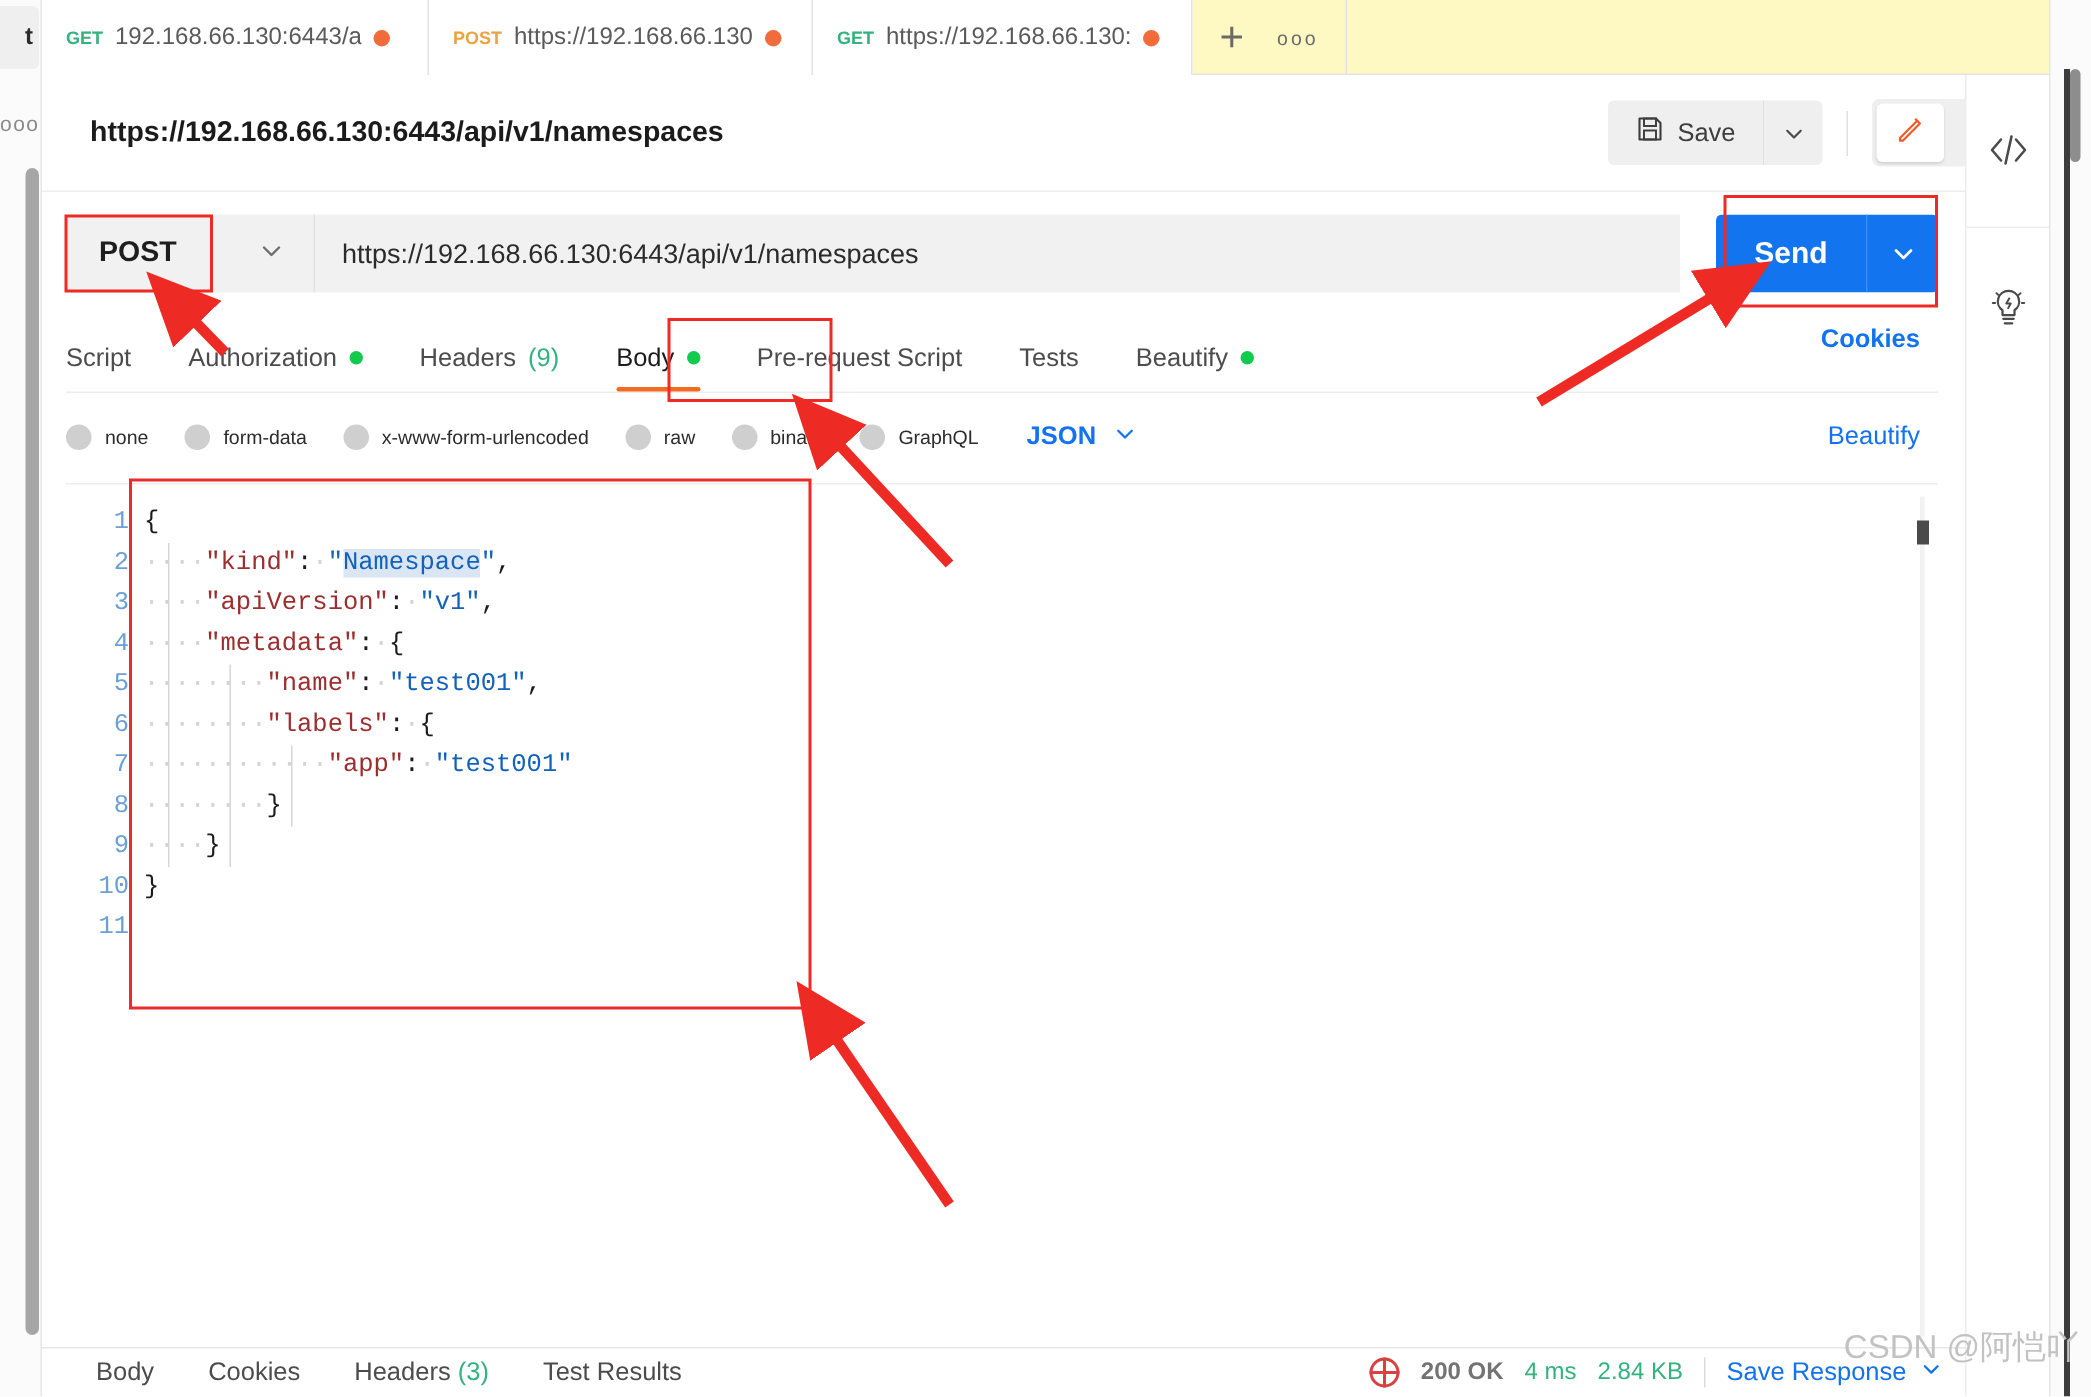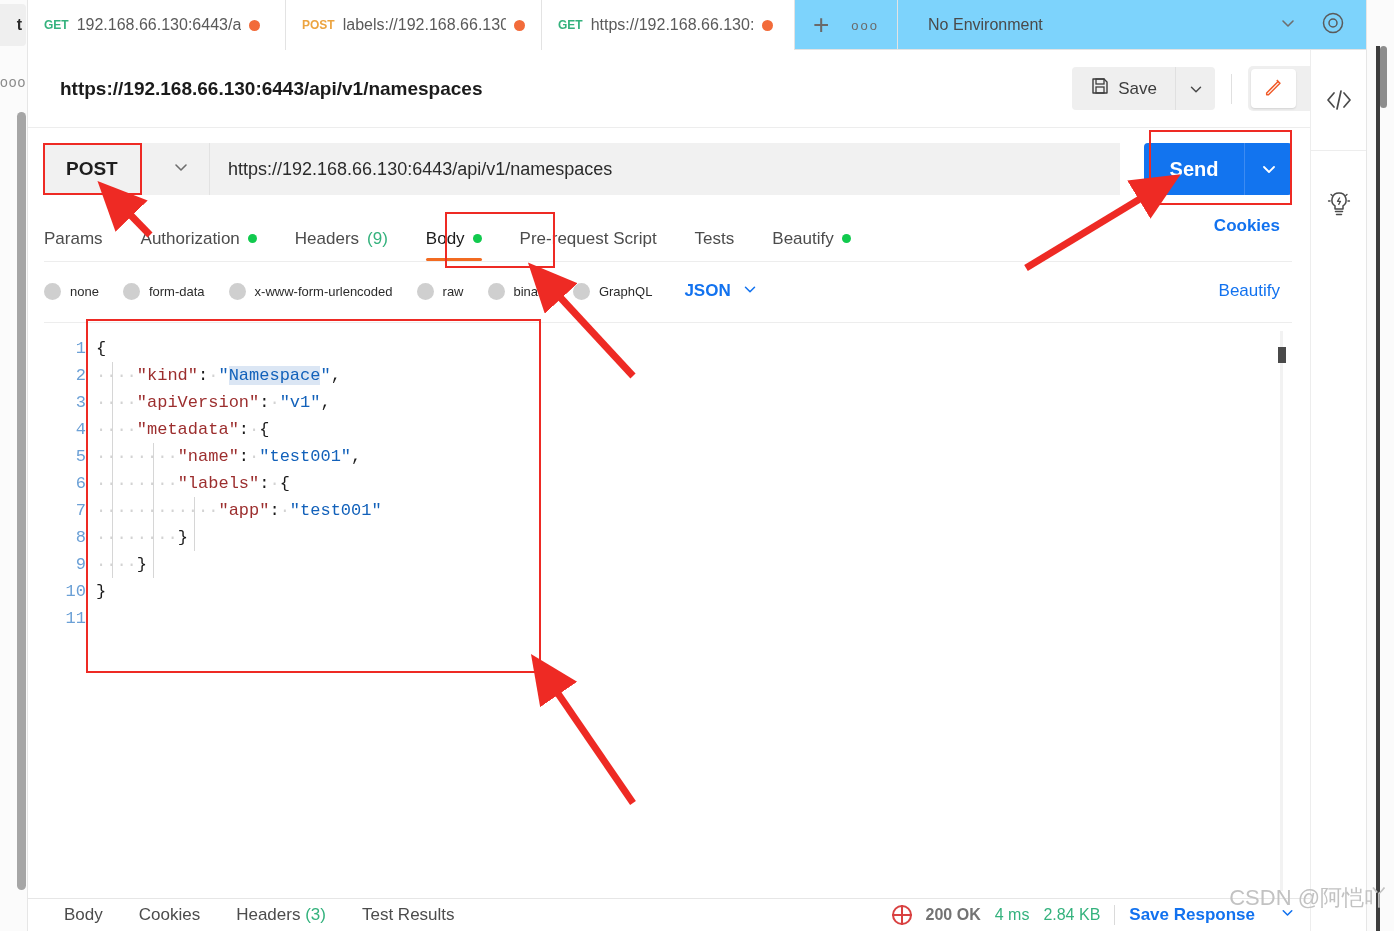--- a/index.html
+++ b/index.html
@@ -32,21 +32,21 @@
     font-size: 14px; color: #8a8a8a; letter-spacing: 1px;
   }
   .left-scroll {
     position: absolute; left: 17px; top: 112px; width: 9px; height: 778px;
     background: #a6a6a6; border-radius: 5px;
   }
 
   
   .tabbar {
     position: absolute; left: 28px; top: 0; width: 1338px; height: 50px;
-    background: #7dd3fc; border-bottom: 1px solid #e3e3e3;
+    background: #fef9c3; border-bottom: 1px solid #e3e3e3;
     display: flex; align-items: stretch;
   }
   .req-tab {
     display: flex; align-items: center; gap: 8px;
     padding: 0 16px; height: 50px;
     background: #ffffff;
     border-right: 1px solid #e3e3e3;
     white-space: nowrap; overflow: hidden;
     max-width: 260px;
   }
@@ -260,22 +260,22 @@
   }
   .resp-tab:first-child { padding-left: 36px; }
   .resp-stats {
     margin-left: auto; display: flex; align-items: center; gap: 14px;
     padding-right: 14px; font-size: 16px;
   }
   .stat-ok { color: #737373; font-weight: bold; }
   .stat-n { color: #34b27d; }
   .sep-v { width: 1px; height: 20px; background: #dadada; }
   .save-resp {
-    color: #1272ef; font-weight: bold; font-size: 17px; cursor: pointer;
-    display: flex; align-items: center; gap: 24px;
+    color: #1272ef; font-weight: normal; font-size: 17px; cursor: pointer;
+    display: flex; align-items: center; gap: 8px;
   }
   .globe {
     width: 20px; height: 20px; border: 2px solid #d94141; border-radius: 50%;
     position: relative;
   }
   .globe::before {
     content: ""; position: absolute; left: 7px; top: -2px;
     width: 2px; height: 20px; background: #d94141;
   }
   .globe::after {
@@ -305,49 +305,35 @@
   <div class="tabbar">
 
     <div class="req-tab" style="width:258px;">
       <span class="verb verb-get">GET</span>
       <span class="url">192.168.66.130:6443/a</span>
       <span class="dot-unsaved"></span>
     </div>
 
     <div class="req-tab" style="width:256px;">
       <span class="verb verb-post">POST</span>
-      <span class="url">labels://192.168.66.130</span>
+      <span class="url">https://192.168.66.130</span>
       <span class="dot-unsaved"></span>
     </div>
 
     <div class="req-tab" style="width:253px;">
       <span class="verb verb-get">GET</span>
       <span class="url">https://192.168.66.130:</span>
       <span class="dot-unsaved"></span>
     </div>
 
     <div class="tabbar-actions">
       <span class="plus-btn">+</span>
       <span class="ellipsis-btn">ooo</span>
     </div>
 
-    <div class="env-area">
-      <span class="env-name">No Environment</span>
-      <span class="env-caret">
-        <svg width="20" height="20" viewBox="0 0 20 20" fill="none">
-            <path d="M5 8l5 5 5-5" stroke="#6e6e6e" stroke-width="1.6" stroke-linecap="round" stroke-linejoin="round"></path>
-          </svg>
-      </span>
-      <span class="eye-icon">
-        <svg width="26" height="26" viewBox="0 0 26 26" fill="none">
-          <circle cx="13" cy="13" r="9.5" stroke="#5a5a5a" stroke-width="1.5"></circle>
-          <circle cx="13" cy="13" r="4" stroke="#5a5a5a" stroke-width="1.5"></circle>
-        </svg>
-      </span>
-    </div>
   </div>
 
   <div class="title-row">
     <div class="req-title">https://192.168.66.130:6443/api/v1/namespaces</div>
     <div class="title-actions">
       <div class="save-btn">
         <span>
           <svg width="20" height="20" viewBox="0 0 20 20" fill="none">
             <path d="M3 3h11l3 3v11H3V3z" stroke="#3d3d3d" stroke-width="1.4" stroke-linejoin="round"></path>
             <rect x="6" y="3" width="8" height="5" stroke="#3d3d3d" stroke-width="1.3"></rect>
@@ -398,21 +384,21 @@
       <div class="send-caret">
         <svg width="20" height="20" viewBox="0 0 20 20" fill="none">
             <path d="M5 8l5 5 5-5" stroke="#ffffff" stroke-width="1.8" stroke-linecap="round" stroke-linejoin="round"></path>
           </svg>
       </div>
     </div>
   </div>
 
   <div class="req-tabs">
     <div class="rtab">
-      <span>Params</span>
+      <span>Script</span>
     </div>
     <div class="rtab">
       <span>Authorization</span>
       <span class="green-dot"></span>
     </div>
     <div class="rtab">
       <span>Headers</span>
       <span class="hdr-count">(9)</span>
     </div>
     <div class="rtab selected">

